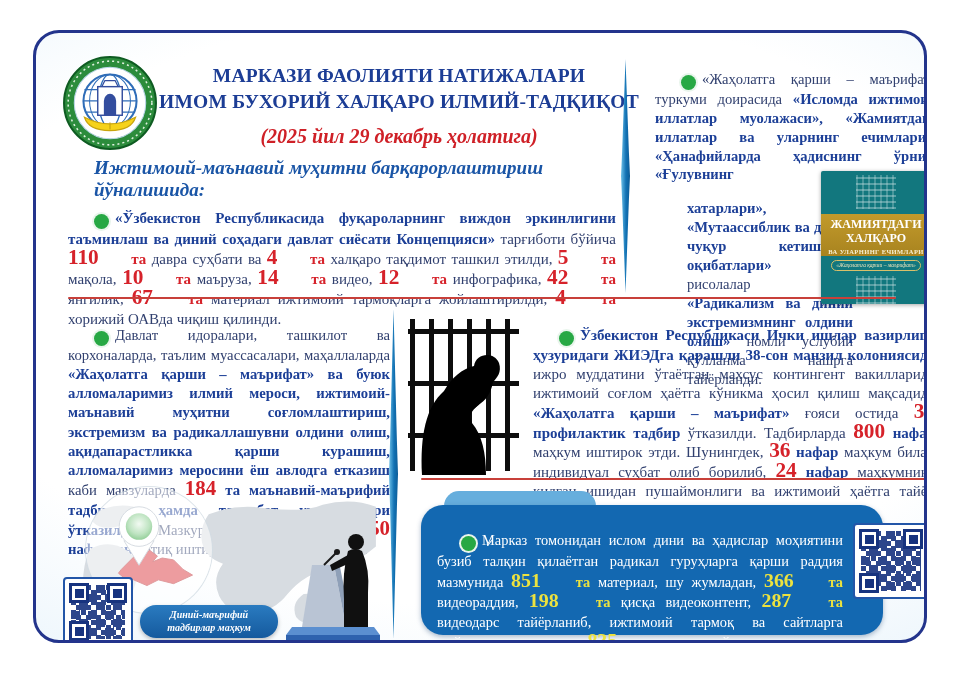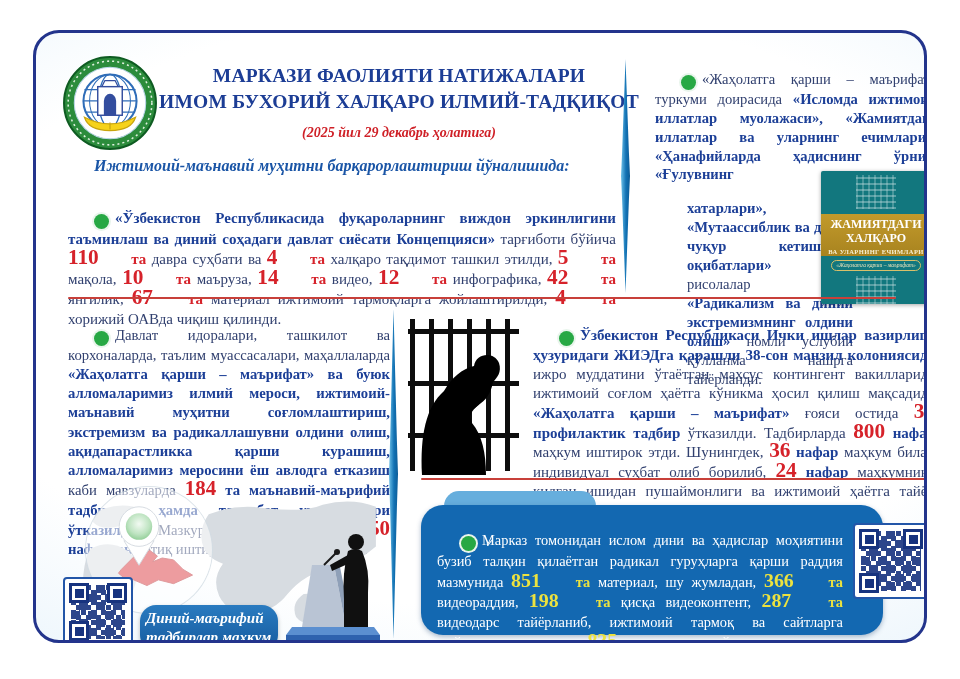--- a/index.html
+++ b/index.html
@@ -7,23 +7,23 @@
           font-family:"Liberation Serif", serif;overflow:hidden;}
   .frame{position:absolute;left:33px;top:30px;width:888px;height:607px;
          border:3px solid #23348c;border-radius:26px;
          background:radial-gradient(115% 95% at 50% 45%, #ffffff 52%, #d9ecf9 100%);
          overflow:hidden;}
   
   .logo{position:absolute;left:26px;top:22px;width:96px;height:96px;}
   .title{position:absolute;left:122px;top:30px;width:482px;text-align:center;
          color:#1c3d95;font-weight:bold;font-size:19.5px;line-height:1.32;letter-spacing:.2px;}
   .date-note{position:absolute;left:122px;top:92px;width:482px;text-align:center;
-         color:#cf2027;font-weight:bold;font-style:italic;font-size:14px;}
+         color:#cf2027;font-weight:bold;font-style:italic;font-size:20px;}
   .section-heading{position:absolute;left:58px;top:124px;width:500px;
-         color:#1a55a6;font-weight:bold;font-style:italic;font-size:16px;}
+         color:#1a55a6;font-weight:bold;font-style:italic;font-size:19px;}
   
   .para{position:absolute;text-align:justify;text-indent:26px;color:#31406f;}
   .seg-p{color:#31406f;}
   .seg-b{color:#1c3f97;font-weight:bold;}
   .seg-n{color:#d6222a;font-weight:bold;font-size:1.42em;line-height:.8;}
   .seg-r{color:#d6222a;font-weight:bold;margin-left:27px;}
   .check{display:inline-block;width:15px;height:15px;border-radius:50%;background:#27a844;
          color:#fff;font-size:11px;line-height:15px;text-align:center;margin-right:6px;
          vertical-align:-2px;font-family:"DejaVu Sans",sans-serif;font-weight:bold;
          box-shadow:0 0 0 2px #e9f5ec;}
@@ -64,21 +64,21 @@
   .qr .mods{position:absolute;inset:6px;
       background:repeating-conic-gradient(#17337f 0% 25%,transparent 0% 50%),
                  repeating-conic-gradient(#17337f 0% 25%,transparent 0% 50%);
       background-size:10px 10px,17px 17px;opacity:.9;}
   .qr .eye{position:absolute;width:14px;height:14px;border:3px solid #17337f;background:#fff;}
   .qr .eye::after{content:"";position:absolute;inset:2.5px;background:#17337f;}
   .eye.tl{left:4px;top:4px;} .eye.tr{right:4px;top:4px;} .eye.bl{left:4px;bottom:4px;}
   .qr-map{position:absolute;left:5px;top:76px;width:66px;height:66px;}
   .map-pill{position:absolute;left:82px;top:104px;width:126px;padding:4px 6px;border-radius:16px;
         background:linear-gradient(#2a7bc0,#155a9e);color:#fff;font-style:italic;font-weight:bold;
-        font-size:15px;line-height:1.25;box-shadow:0 2px 4px rgba(0,0,0,.25);}
+        font-size:10px;line-height:1.25;text-align:center;box-shadow:0 2px 4px rgba(0,0,0,.25);}
   .speaker{position:absolute;left:228px;top:20px;width:95px;height:132px;}
   
   .box-tab{position:absolute;left:408px;top:458px;width:152px;height:30px;border-radius:15px;background:#66aedd;}
   .stat-box{position:absolute;left:385px;top:472px;width:462px;height:130px;border-radius:22px;
         background:#1368b1;box-shadow:0 2px 5px rgba(20,60,110,.35);}
   .stat-box .para{position:static;display:block;padding:11px 40px 10px 16px;
         font-size:14.4px;line-height:1.4;text-indent:24px;}
   .stat-box .seg-p{color:#ffffff;}
   .stat-box .seg-n{color:#ece23f;font-size:1.38em;}
   .stat-box .seg-r{color:#ece23f;font-weight:bold;}

